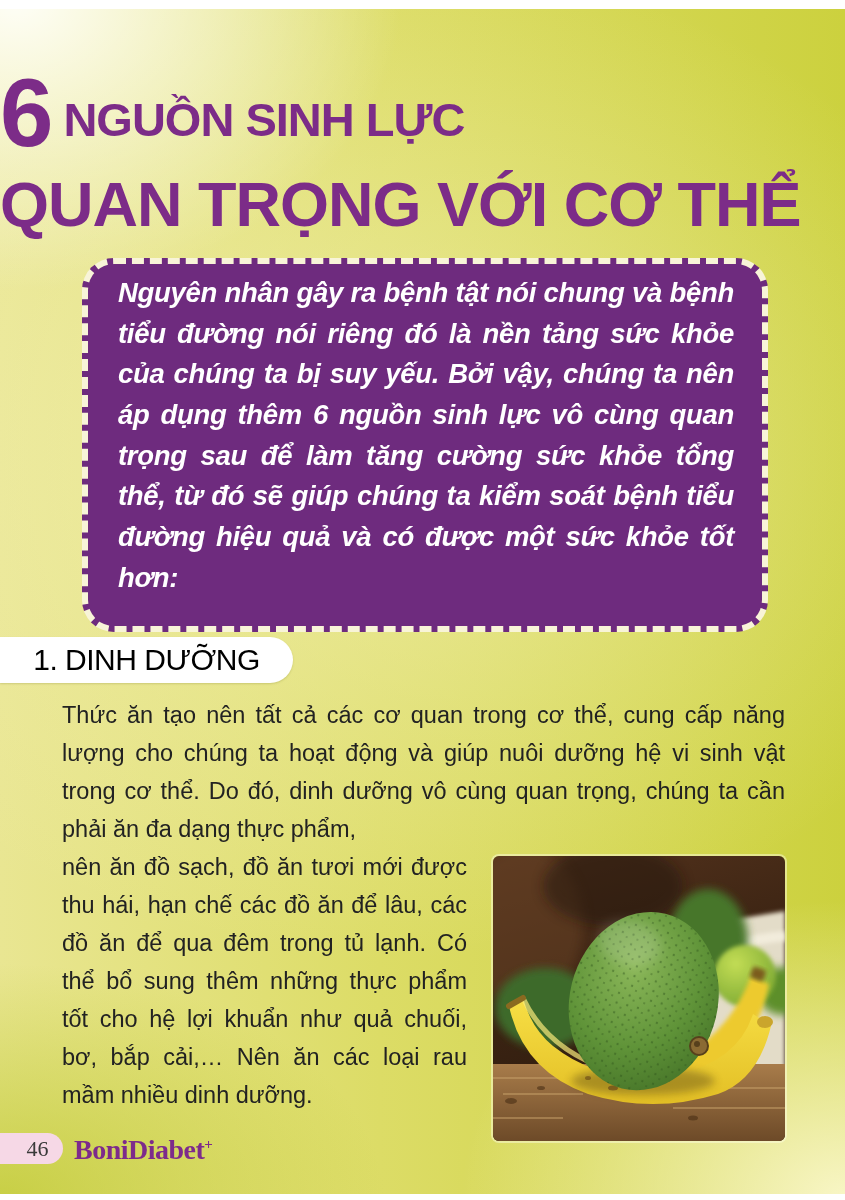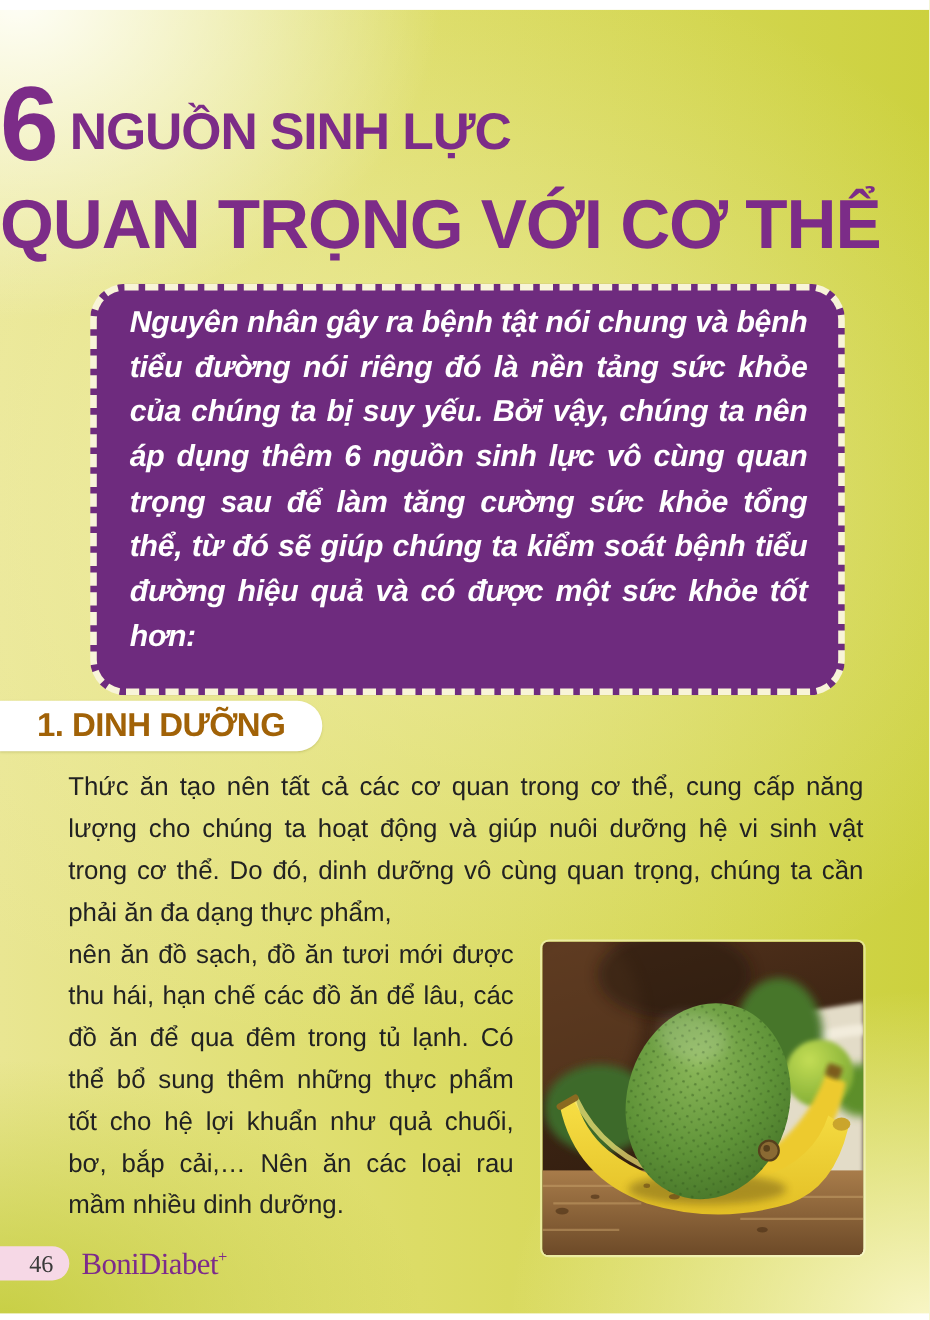--- a/index.html
+++ b/index.html
@@ -56,21 +56,21 @@
   
   .section-pill {
     position:absolute; top:637px; left:0;
     width:293px; height:46px;
     background:#ffffff;
     border-radius:0 26px 26px 0;
     display:flex; align-items:center; justify-content:center;
     box-shadow:0 1px 2px rgba(120,120,40,0.25);
   }
   .section-pill .heading {
-    color:#a16207; font-weight:bold; font-size:30px; letter-spacing:-0.5px;
+    color:#000000; font-weight:normal; font-size:30px; letter-spacing:-0.5px;
   }
 
   
   .body-block {
     position:absolute; top:696px; left:62px; width:723px;
     font-size:23.5px; line-height:38px; color:#222222;
     text-align:justify;
   }
   .body-block p { margin:0; }
   figure.photo {
@@ -91,21 +91,21 @@
     display:flex; align-items:center; justify-content:center;
     padding-left:12px; box-sizing:border-box;text-align:center;
   }
   .page-pill .num {
     font-family:"Liberation Serif", serif;
     font-size:22px; color:#3a3a3a;
   }
   .brand {
     position:absolute; left:74px; bottom:34px;
     font-family:"Liberation Serif", serif;
-    font-weight:normal; font-size:28px; color:#7d2b8b;
+    font-weight:bold; font-size:28px; color:#7d2b8b;
     letter-spacing:-0.5px;
   }
   .brand sup { font-size:15px; }
 </style>
 </head>
 <body>
 
 <div class="page">
   <div class="edge-top"></div>
 

